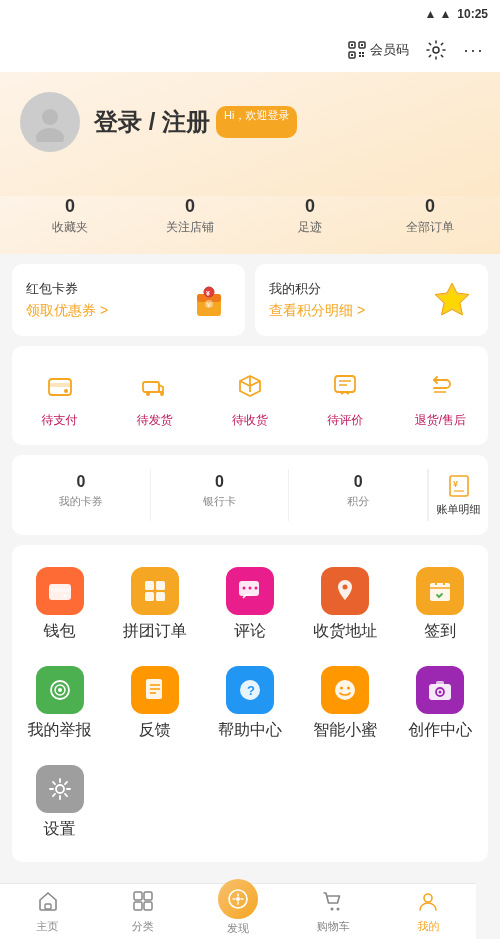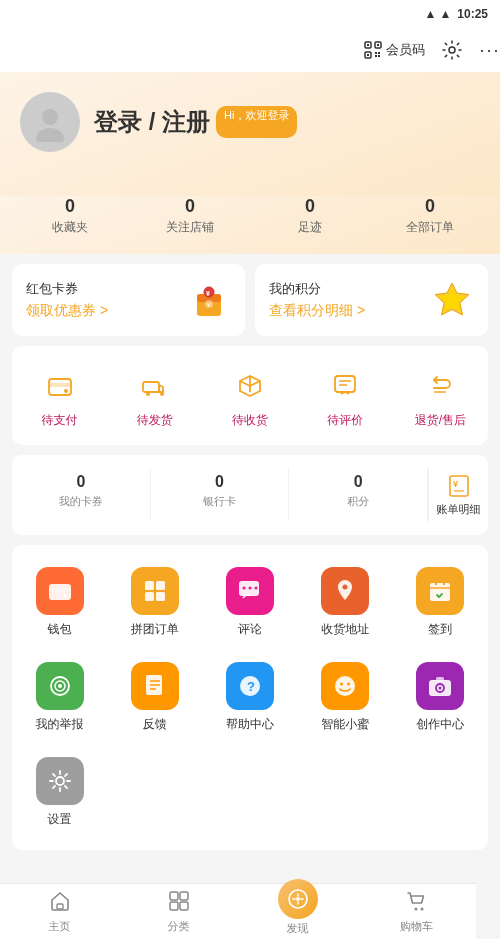--- a/index.html
+++ b/index.html
@@ -27,21 +27,21 @@
     .status-bar .time { font-weight: 600; }
     .signal-icons { display: flex; align-items: center; gap: 3px; }
 
     
     .header-bar {
       background: #fff;
       height: 44px;
       display: flex;
       align-items: center;
       justify-content: flex-end;
-      padding: 0 0;
+      padding: 0 16px;
       gap: 16px;
     }
     .header-btn {
       display: flex; align-items: center; gap: 4px;
       font-size: 13px; color: #333; cursor: pointer;
     }
 
     
     .profile-section {
       background: linear-gradient(160deg, #fdf3e7 0%, #fde8c8 100%);
@@ -173,21 +173,21 @@
       padding: 12px 4px;
       cursor: pointer;
     }
     .feature-icon-wrap {
       width: 48px; height: 48px;
       border-radius: 12px;
       margin: 0 auto 6px;
       display: flex; align-items: center; justify-content: center;
       font-size: 22px;
     }
-    .feature-label { font-size: 12px; color: #333; }
+    .feature-label { font-size: 16px; color: #333; }
 
     
     .bottom-nav {
       position: fixed;
       bottom: 0; left: 0; width: 476px;
       height: 56px;
       background: #fff;
       border-top: 1px solid #e8e8e8;
       display: flex;
     }
@@ -572,13 +572,22 @@
     <div class="nav-item">
       <div class="nav-icon" style="color:#888;">
         <svg width="22" height="22" viewBox="0 0 22 22" fill="none">
           <path d="M2 3h2l2.5 10h9l2-7H6" stroke="#888" stroke-width="1.6" stroke-linecap="round" stroke-linejoin="round" fill="none"></path>
           <circle cx="10" cy="19" r="1.5" fill="#888"></circle>
           <circle cx="16" cy="19" r="1.5" fill="#888"></circle>
         </svg>
       </div>
       <span class="nav-label" style="color:#888;">购物车</span>
     </div>
+    <div class="nav-item active">
+      <div class="nav-icon" style="color:#f5a623;">
+        <svg width="22" height="22" viewBox="0 0 22 22" fill="none">
+          <circle cx="11" cy="8" r="4" stroke="#f5a623" stroke-width="1.6" fill="none"></circle>
+          <path d="M3 20c0-4 3.58-7 8-7s8 3 8 7" stroke="#f5a623" stroke-width="1.6" stroke-linecap="round" fill="none"></path>
+        </svg>
+      </div>
+      <span class="nav-label" style="color:#f5a623;">我的</span>
+    </div>
   </div>
 
 </body></html>

